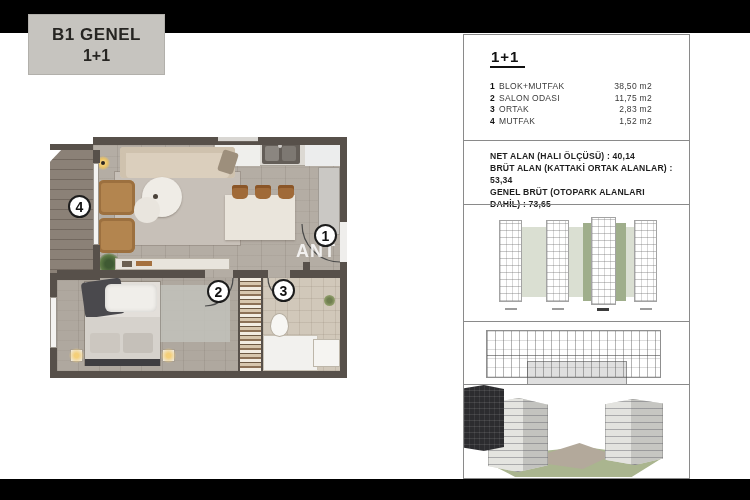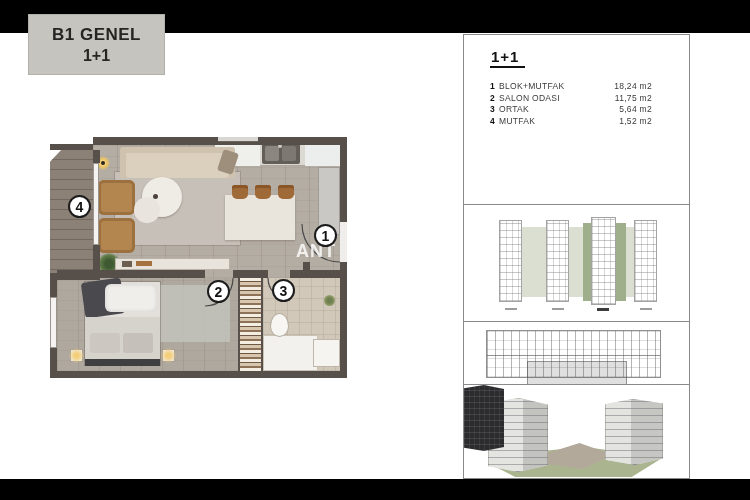--- a/index.html
+++ b/index.html
@@ -327,40 +327,47 @@
 </div>
 
 <div class="abs panel">
 
   <div class="sec secA">
     <div class="p-heading">1+1</div>
     <div class="room-list">
       <div class="room-row">
         <span class="room-no">1</span>
         <span class="room-name">BLOK+MUTFAK</span>
-        <span class="room-area">18,24 m2</span>
+        <span class="room-area">38,50 m2</span>
       </div>
       <div class="room-row">
         <span class="room-no">2</span>
         <span class="room-name">SALON ODASI</span>
         <span class="room-area">11,75 m2</span>
       </div>
       <div class="room-row">
         <span class="room-no">3</span>
         <span class="room-name">ORTAK</span>
-        <span class="room-area">5,64 m2</span>
+        <span class="room-area">2,83 m2</span>
       </div>
       <div class="room-row">
         <span class="room-no">4</span>
         <span class="room-name">MUTFAK</span>
         <span class="room-area">1,52 m2</span>
       </div>
     </div>
   </div>
 
+  <div class="sec secB">
+    <div class="totals">
+      <div class="total-line">NET ALAN (HALI ÖLÇÜSÜ) : 40,14</div>
+      <div class="total-line">BRÜT ALAN (KATTAKİ ORTAK ALANLAR) : 53,34</div>
+      <div class="total-line">GENEL BRÜT (OTOPARK ALANLARI DAHİL) : 73,65</div>
+    </div>
+  </div>
 
   <div class="sec secC">
     <div class="band band1"></div>
     <div class="band band2"></div>
     <div class="band band3"></div>
     <div class="greenband"></div>
     <div class="bplan bp1"></div>
     <div class="bplan bp2"></div>
     <div class="bplan bp3"></div>
     <div class="bplan bp4"></div>

